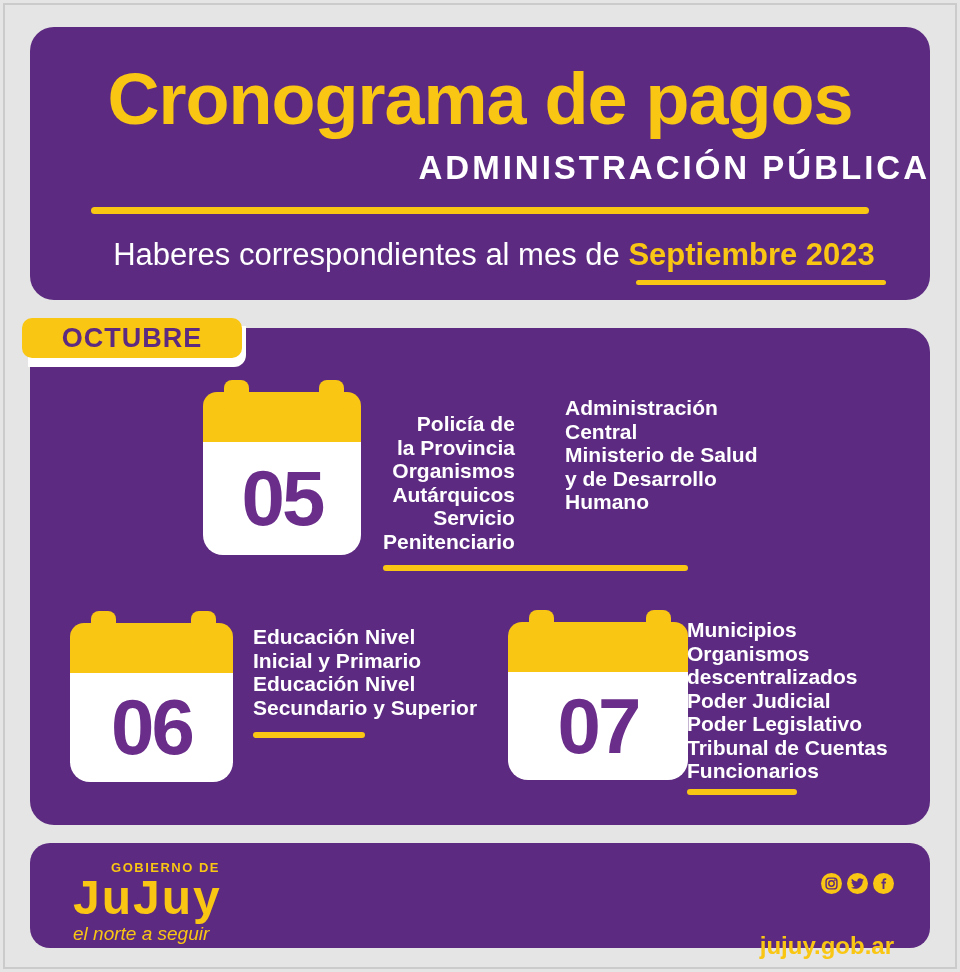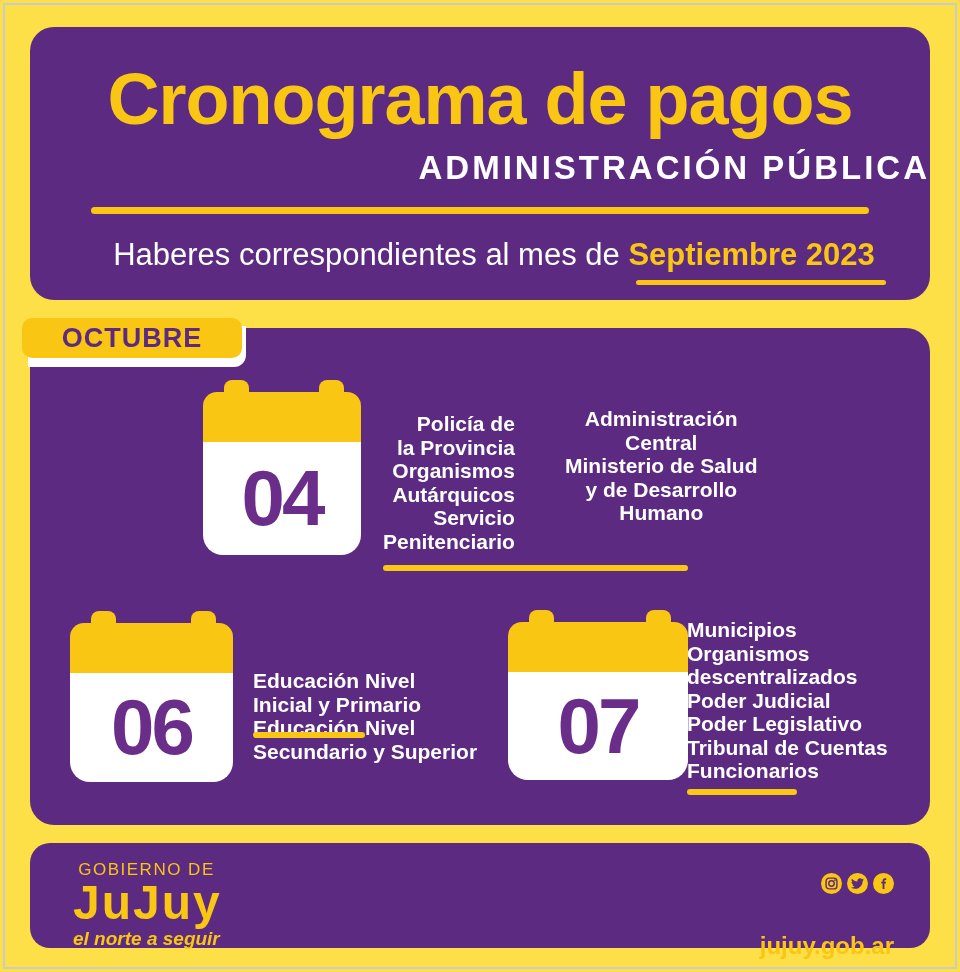--- a/index.html
+++ b/index.html
@@ -1,17 +1,17 @@
 <!DOCTYPE html>
 <html style="--purple: #5C2A80; --yellow: #F9C613; --numPurple: #6A2E8A;"><head>
 <meta charset="utf-8">
 <style>
   html,body{margin:0;padding:0;background:#fff;}
   .canvas{
-    position:relative;width:960px;height:972px;background:#fde047;overflow:hidden;
+    position:relative;width:960px;height:972px;background:#e5e5e5;overflow:hidden;
     font-family:"Liberation Sans",sans-serif;
   }
   .frame{position:absolute;inset:3px;border:2px solid #cbcbcb;pointer-events:none;}
   .card{position:absolute;background:var(--purple,#5C2A80);border-radius:24px;}
   .header-card{left:30px;top:27px;width:900px;height:273px;}
   .main-card{left:30px;top:328px;width:900px;height:497px;}
   .footer-card{left:30px;top:843px;width:900px;height:105px;border-radius:20px;}
   .notch{position:absolute;left:28px;top:326px;width:218px;height:41px;background:#fff;border-bottom-right-radius:12px;}
 
   .title{margin:36px 0 0;text-align:center;font-size:72px;font-weight:800;
@@ -39,23 +39,23 @@
   .cal .num{font-size:78px;font-weight:800;color:var(--numPurple,#6A2E8A);letter-spacing:-3px;}
 
   .entry-text{position:absolute;color:#fff;font-weight:700;font-size:21px;
               line-height:23.5px;white-space:pre-line;}
   .rule{position:absolute;height:6px;background:var(--yellow,#F9C613);border-radius:3px;}
   .rule-05{left:353px;top:237px;width:305px;}
   .rule-06{left:223px;top:404px;width:112px;}
   .rule-07{left:657px;top:461px;width:110px;}
 
   .logo{position:absolute;left:43px;top:17px;color:var(--yellow,#F9C613);}
-  .logo-top{width:147px;text-align:center;font-size:17px;font-weight:400;letter-spacing:1.5px;}
+  .logo-top{width:147px;text-align:right;font-size:13px;font-weight:700;letter-spacing:1.5px;}
   .logo-main{font-size:48px;font-weight:800;letter-spacing:2px;line-height:0.95;}
-  .logo-tag{font-size:19px;font-weight:700;font-style:italic;margin-top:2px;}
+  .logo-tag{font-size:19px;font-weight:400;font-style:italic;margin-top:2px;}
 
   .footer-right{position:absolute;right:36px;top:30px;display:flex;flex-direction:column;align-items:flex-end;gap:31px;}
   .socials{display:flex;gap:5px;}
   .social-icon{width:21px;height:21px;border-radius:50%;background:var(--yellow,#F9C613);
                display:flex;align-items:center;justify-content:center;cursor:pointer;}
   .social-icon svg{display:block;}
   .website{margin-top:7px;font-size:24px;font-weight:800;color:var(--yellow,#F9C613);cursor:pointer;}
 </style>
 </head>
 <body>
@@ -70,45 +70,45 @@
     <div class="note-underline"></div>
   </div>
 
   <div class="card main-card">
 
     <div class="cal" style="left:173px;top:52px;width:158px;height:175px;">
       <span class="cap"></span>
       <span class="tab l"></span>
       <span class="tab r"></span>
       <span class="body">
-          <span class="num">04</span>
+          <span class="num">05</span>
         </span>
     </div>
     <div class="entry-text" style="left:353px;top:84px;text-align:right;">Policía de
 la Provincia
 Organismos
 Autárquicos
 Servicio
 Penitenciario</div>
-    <div class="entry-text" style="left:535px;top:79px;text-align:center;">Administración
+    <div class="entry-text" style="left:535px;top:68px;">Administración
 Central
 Ministerio de Salud
 y de Desarrollo
 Humano</div>
     <div class="rule rule-05"></div>
 
     <div class="cal" style="left:40px;top:283px;width:163px;height:171px;">
       <span class="cap"></span>
       <span class="tab l"></span>
       <span class="tab r"></span>
       <span class="body">
           <span class="num">06</span>
         </span>
     </div>
-    <div class="entry-text" style="left:223px;top:297px;margin-top:44px;">Educación Nivel
+    <div class="entry-text" style="left:223px;top:297px;">Educación Nivel
 Inicial y Primario
 Educación Nivel
 Secundario y Superior</div>
     <div class="rule rule-06"></div>
 
     <div class="cal" style="left:478px;top:282px;width:144px;height:170px;padding-left:36px;">
       <span class="cap"></span>
       <span class="tab l"></span>
       <span class="tab r"></span>
       <span class="body">

